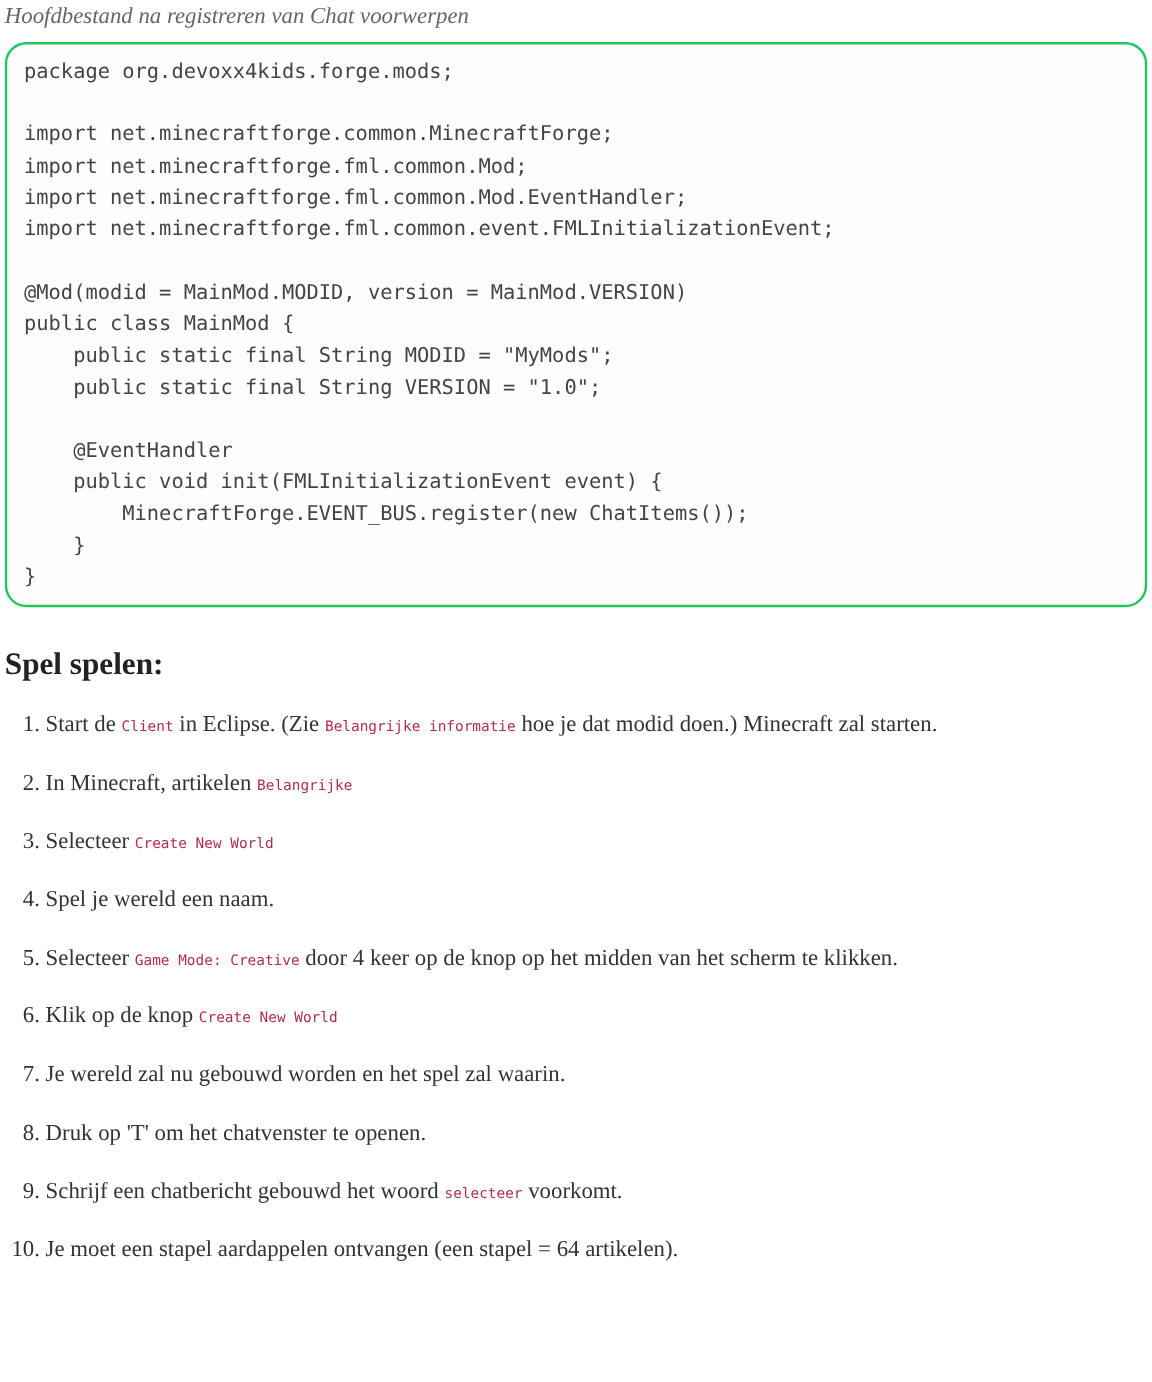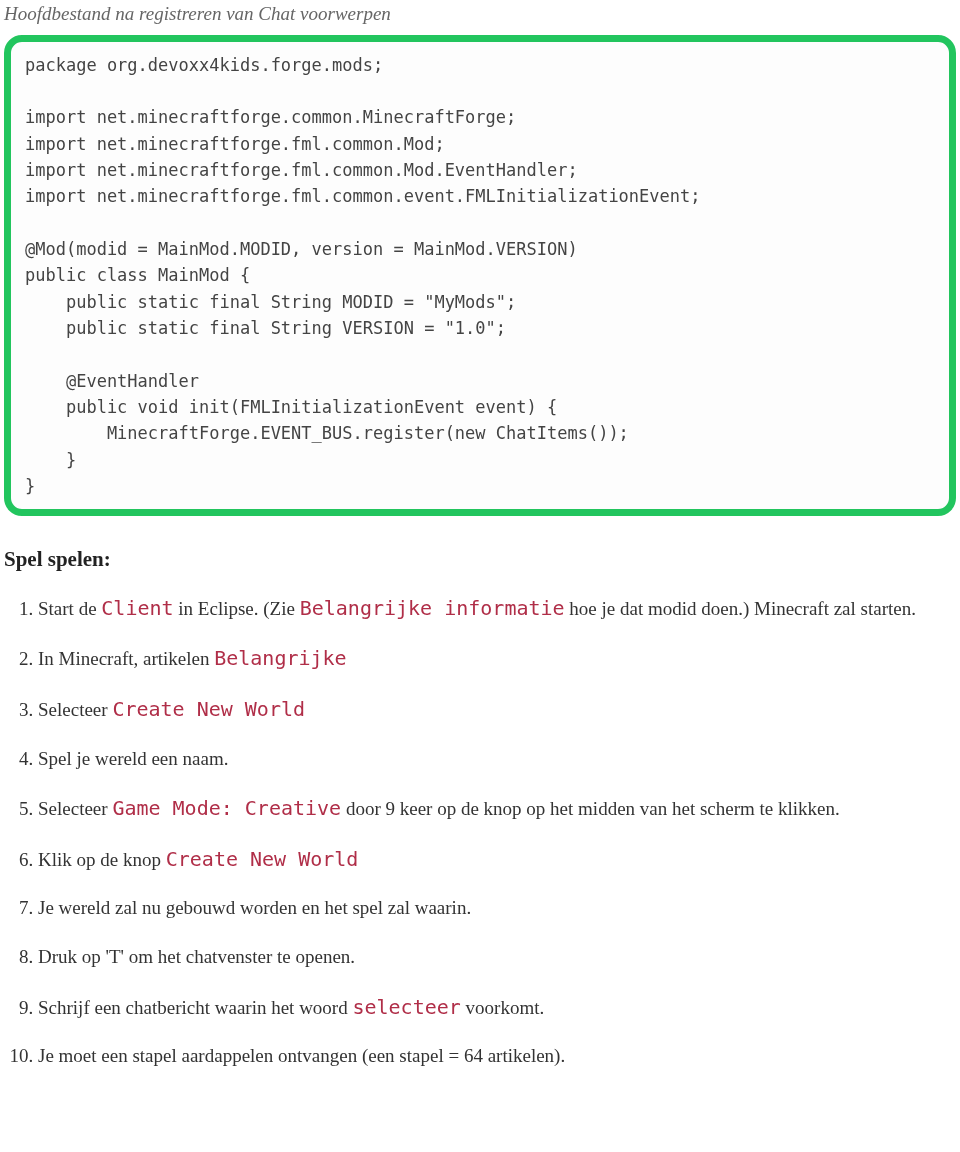--- a/index.html
+++ b/index.html
@@ -20,53 +20,53 @@
     .intro a {
       color: #2e74b5;
       text-decoration: none;
     }
     .caption {
       font-style: italic;
       color: #666;
       margin: 0 0 6px;
     }
     .codeblock {
-      border: 7px solid #22c55e;
+      border: 2px solid #22c55e;
       border-radius: 18px;
       background: #fdfdfd;
       padding: 10px 14px;
       margin: 0 0 28px;
       font-family: 'Lucida Console', Monaco, monospace;
       font-size: 17px;
       line-height: 1.55;
       white-space: pre;
       color: #444;
       overflow-x: auto;
     }
     h3.spel {
       font-family: Georgia, serif;
       font-weight: 700;
-      font-size: 21px;
+      font-size: 26px;
       margin: 0 0 18px;
       color: #222;
     }
     ol.steps {
       margin: 0;
       padding: 0 0 0 34px;
     }
     ol.steps li {
       font-family: Georgia, serif;
       font-size: 19px;
       color: #333;
       margin-bottom: 22px;
       line-height: 1.4;
     }
     .inline-code {
       font-family: 'Lucida Console', Monaco, monospace;
-      font-size: 20px;
+      font-size: 12px;
       color: #b02e48;
     }
   </style>
 </head>
 <body>
 
 <div class="page">
 
 
   <div class="caption">Hoofdbestand na registreren van Chat voorwerpen</div>
@@ -89,21 +89,21 @@
     }
 }</pre>
 
   <h3 class="spel">Spel spelen:</h3>
 
   <ol class="steps">
       <li><span>Start de </span><span class="inline-code">Client</span><span> in Eclipse. (Zie </span><span class="inline-code">Belangrijke informatie</span><span> hoe je dat modid doen.) Minecraft zal starten.</span></li>
       <li><span>In Minecraft, artikelen </span><span class="inline-code">Belangrijke</span></li>
       <li><span>Selecteer </span><span class="inline-code">Create New World</span></li>
       <li><span>Spel je wereld een naam.</span></li>
-      <li><span>Selecteer </span><span class="inline-code">Game Mode: Creative</span><span> door 9 keer op de knop op het midden van het scherm te klikken.</span></li>
+      <li><span>Selecteer </span><span class="inline-code">Game Mode: Creative</span><span> door 4 keer op de knop op het midden van het scherm te klikken.</span></li>
       <li><span>Klik op de knop </span><span class="inline-code">Create New World</span></li>
       <li><span>Je wereld zal nu gebouwd worden en het spel zal waarin.</span></li>
       <li><span>Druk op 'T' om het chatvenster te openen.</span></li>
-      <li><span>Schrijf een chatbericht waarin het woord </span><span class="inline-code">selecteer</span><span> voorkomt.</span></li>
+      <li><span>Schrijf een chatbericht gebouwd het woord </span><span class="inline-code">selecteer</span><span> voorkomt.</span></li>
       <li><span>Je moet een stapel aardappelen ontvangen (een stapel = 64 artikelen).</span></li>
     </ol>
 
 </div>
 
 </body></html>

